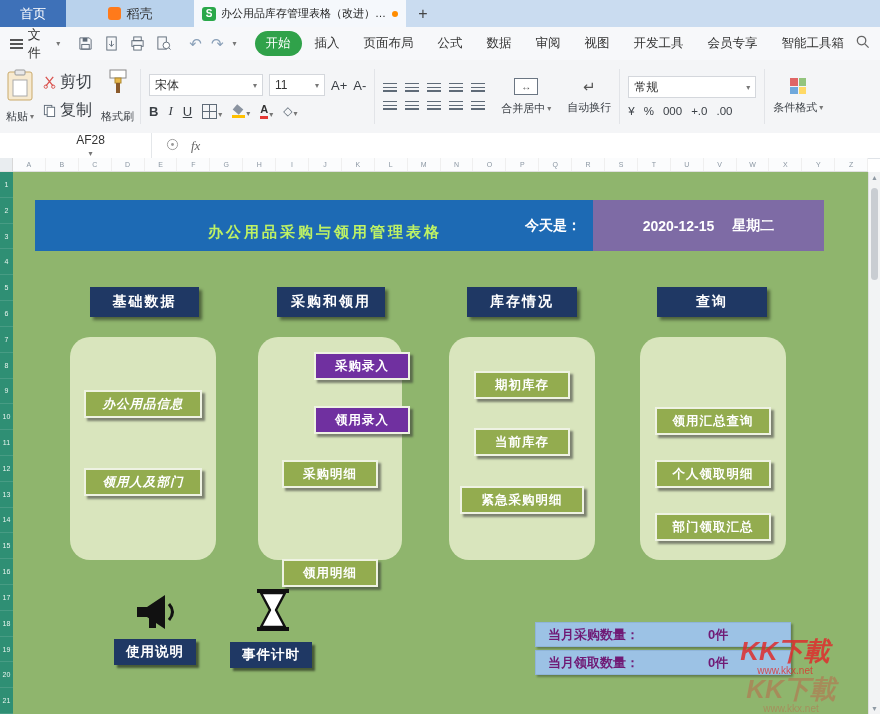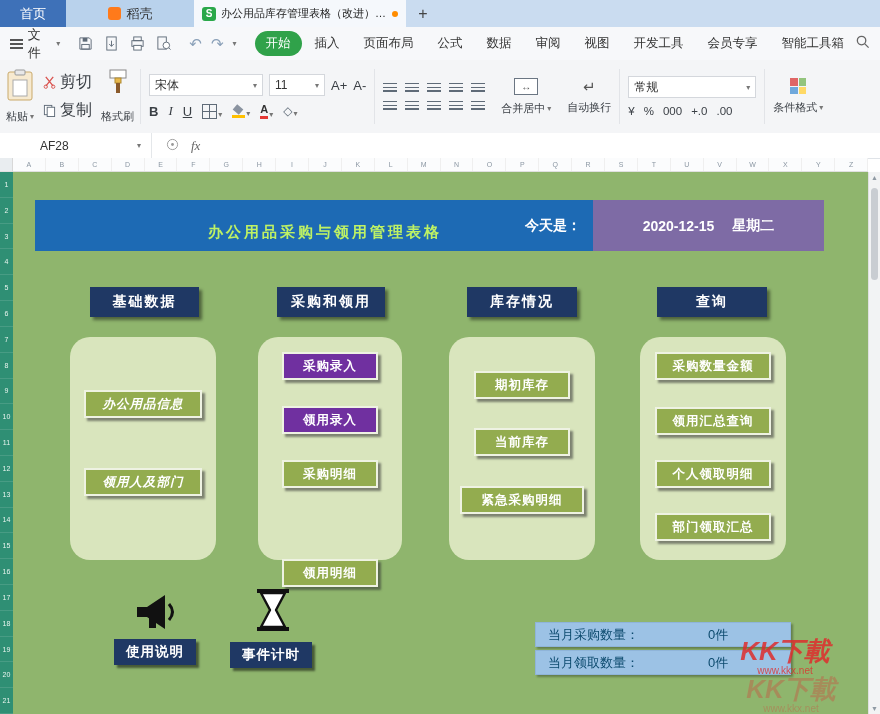--- a/index.html
+++ b/index.html
@@ -64,21 +64,21 @@
   .arow{display:flex;gap:8px;}
   .bars{width:14px;height:10px;background:repeating-linear-gradient(to bottom,#5f6b78 0 1.4px,transparent 1.4px 3.6px);}
   .merge-ic{width:22px;height:15px;border:1px solid #6b7683;background:#fff;display:flex;align-items:center;justify-content:center;font-size:10px;color:#555;}
   .wrap-ic{font-size:15px;color:#555;line-height:1;}
   .cond-ic{width:16px;height:16px;display:grid;grid-template-columns:1fr 1fr;gap:1px;}
   .cond-ic i{display:block;}
   .c1{background:#e06666;} .c2{background:#93c47d;} .c3{background:#6fa8dc;} .c4{background:#ffd966;}
 
   
   .formulabar{position:absolute;top:133px;left:0;right:0;height:25px;background:#fff;border-bottom:1px solid #dfe3e8;display:flex;align-items:center;}
-  .namebox{width:152px;height:100%;border-right:1px solid #e4e7ea;display:flex;align-items:center;justify-content:space-between;padding:0 10px 0 40px;font-size:12px;color:#333;box-sizing:border-box;}
+  .namebox{width:152px;height:100%;border-right:1px solid #e4e7ea;display:flex;align-items:center;justify-content:space-between;padding:0 10px 0 40px;font-size:12px;color:#333;box-sizing:border-box;flex-direction:column;}
   .fbar-icons{display:flex;align-items:center;gap:12px;padding:0 14px;}
   .fx{font-family:"Liberation Serif","DejaVu Serif",serif;font-style:italic;font-size:13px;color:#666;}
   .fml-input{flex:1;height:100%;}
 
   
   .corner{position:absolute;top:158px;left:0;width:13px;height:14px;background:#e9edf0;border-right:1px solid #d8d8d8;border-bottom:1px solid #e0e0e0;box-sizing:border-box;}
   .colheaders{position:absolute;top:158px;left:13px;right:12px;height:14px;background:#fbfcfd;border-bottom:1px solid #e0e0e0;display:flex;box-sizing:border-box;}
   .col-h{flex:1;text-align:center;font-size:7px;color:#8b97a3;line-height:13px;border-right:1px solid #efefef;overflow:hidden;}
 
   
@@ -101,27 +101,27 @@
   .sec2{left:264px;top:115px;width:108px;}
   .sec3{left:454px;top:115px;width:110px;}
   .sec4{left:644px;top:115px;width:110px;}
   .panel{position:absolute;top:165px;height:223px;background:#d9e5bd;border-radius:20px;}
   .p1{left:57px;width:146px;font-style:italic;}
   .p2{left:245px;width:144px;}
   .p3{left:436px;width:146px;}
   .p4{left:627px;width:146px;}
   .pbtn{position:absolute;height:24px;display:flex;align-items:center;justify-content:center;color:#fff;font-weight:bold;font-size:12.5px;letter-spacing:1px;border:2px solid #eef2e2;box-shadow:2.5px 2.5px 2px rgba(50,50,50,0.55);white-space:nowrap;}
   .pbtn.green{background:#93ac4f;}
-  .pbtn.purple{background:#7030a0;}
+  .pbtn.purple{background:#7030a0;margin-left:32px;}
   .navy-sm{position:absolute;height:26px;background:#1f3864;color:#fff;font-weight:bold;font-size:13.5px;letter-spacing:1px;display:flex;align-items:center;justify-content:center;box-shadow:2.5px 2.5px 2px rgba(0,0,0,0.5);}
   .usage-btn{left:101px;top:467px;width:82px;}
   .timer-btn{left:217px;top:470px;width:82px;}
   .megaphone{position:absolute;left:122px;top:420px;}
   .hourglass{position:absolute;left:243px;top:416px;}
-  .stat-row{position:absolute;left:522px;width:256px;height:25px;background:#9cc2e5;border:1px solid #8fb4d9;display:flex;align-items:center;font-size:13px;font-weight:normal;color:#0c4a6e;box-shadow:2px 2px 2px rgba(0,0,0,0.3);box-sizing:border-box;z-index:5;}
+  .stat-row{position:absolute;left:522px;width:256px;height:25px;background:#9cc2e5;border:1px solid #8fb4d9;display:flex;align-items:center;font-size:13px;font-weight:bold;color:#701a75;box-shadow:2px 2px 2px rgba(0,0,0,0.3);box-sizing:border-box;z-index:5;}
   .stat1{top:450px;} .stat2{top:478px;}
   .stat-label{padding-left:12px;}
   .stat-value{position:absolute;left:172px;}
   .wm{position:absolute;width:120px;text-align:center;z-index:10;pointer-events:none;}
   .wm1{left:712px;top:466px;}
   .wm2{left:718px;top:504px;opacity:0.35;}
   .wm-logo{font-size:26px;font-weight:bold;font-style:italic;color:rgba(222,45,45,0.85);line-height:1.05;}
   .wm-url{font-size:10px;color:rgba(222,45,45,0.8);}
 </style>
 </head>
@@ -439,21 +439,20 @@
         <div class="pbtn purple" style="left:24px;top:69px;width:92px;">领用录入</div>
         <div class="pbtn green" style="left:24px;top:123px;width:92px;">采购明细</div>
         <div class="pbtn green" style="left:24px;top:174px;width:92px;margin-top:48px;">领用明细</div>
       </div>
       <div class="panel p3">
         <div class="pbtn green" style="left:25px;top:34px;width:92px;">期初库存</div>
         <div class="pbtn green" style="left:25px;top:91px;width:92px;">当前库存</div>
         <div class="pbtn green" style="left:11px;top:149px;width:120px;">紧急采购明细</div>
       </div>
       <div class="panel p4">
-        <div class="pbtn green" style="left:15px;top:15px;width:112px;">采购数量金额</div>
         <div class="pbtn green" style="left:15px;top:70px;width:112px;">领用汇总查询</div>
         <div class="pbtn green" style="left:15px;top:123px;width:112px;">个人领取明细</div>
         <div class="pbtn green" style="left:15px;top:176px;width:112px;">部门领取汇总</div>
       </div>
 
       <div class="megaphone">
         <svg width="46" height="40" viewBox="0 0 46 40">
             <polygon points="2,15 12,15 30,3 30,37 12,25 2,25" fill="#111"></polygon>
             <rect x="14" y="25" width="7" height="11" fill="#111"></rect>
             <path d="M34 12 Q41 20 34 28" fill="none" stroke="#111" stroke-width="3"></path>

